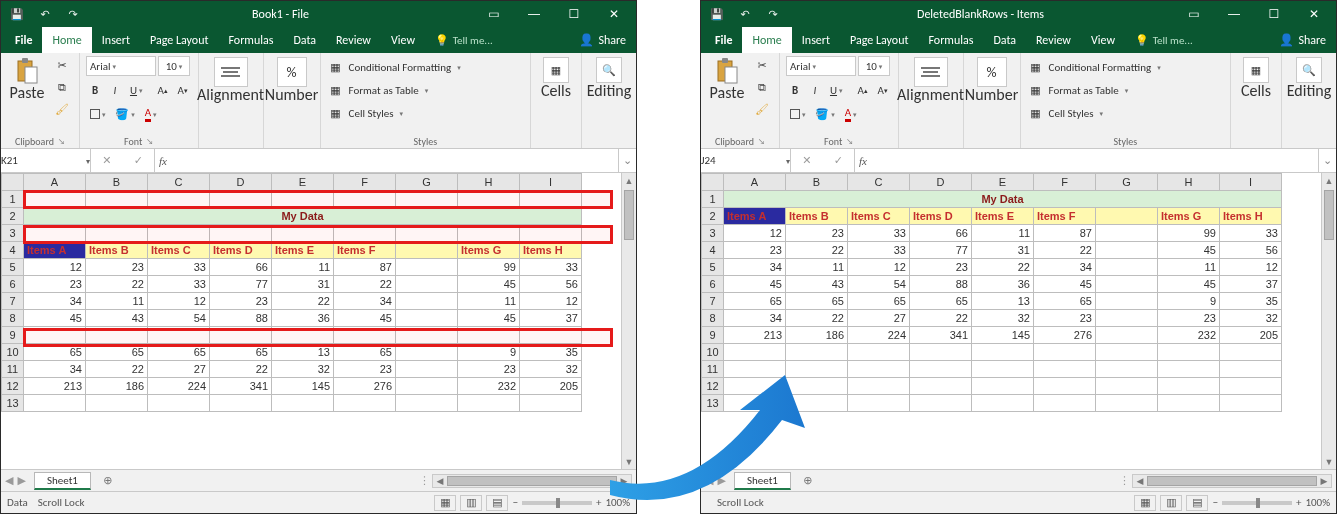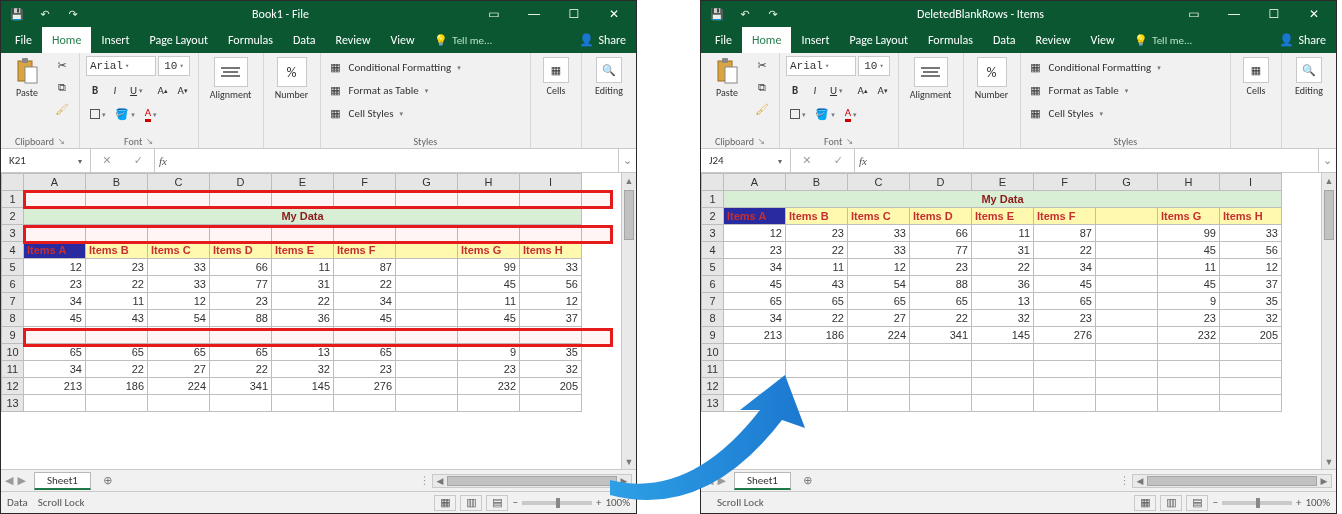--- a/index.html
+++ b/index.html
@@ -69,21 +69,21 @@
     padding-left:4px;
   }
   .mtab{
     padding:0 10px;
     display:flex;
     align-items:center;
     color:#fff;
     font-size:12px;
   }
   .mtab.active{ background:#fff;color:#2a7e4f;}
-  .mtab.file{font-weight:400;}
+  .mtab.file{font-weight:700;}
   .mtab.tell{ flex:1; font-style:normal; color:#b8e0c8; font-size:11px;display:flex;align-items:center;gap:4px;}
   .mtab.tell .bulb{color:#b8e0c8;}
   .mtab.share{ display:flex; gap:4px;align-items:center;}
 
   
   .ribbon{
     height:96px;
     background:var(--ribbon-grey);
     border-bottom:1px solid #c9c9c9;
     display:flex;
@@ -93,39 +93,39 @@
     display:flex;
     flex-direction:column;
     border-right:1px solid #d7d7d7;
     padding:2px 6px 0 6px;
   }
   .rgroup-body{flex:1;display:flex;align-items:flex-start;gap:4px;}
   .rgroup-label{height:14px;font-size:10px;color:#666;text-align:center;display:flex;align-items:center;justify-content:center;gap:4px;}
   .rgroup-label .dl{font-size:8px;color:#888;}
   .big-btn{width:40px;display:flex;flex-direction:column;align-items:center;gap:2px;padding-top:2px;}
   .big-btn .bicon{width:28px;height:28px;display:flex;align-items:center;justify-content:center;}
-  .big-btn .blbl{font-size:10px;line-height:11px;}
+  .big-btn .blbl{font-size:16px;line-height:11px;}
   .stack{display:flex;flex-direction:column;gap:2px;}
   .rowline{display:flex;gap:2px;align-items:center;height:22px;}
   .ctl{min-width:18px;height:20px;border:1px solid transparent;display:inline-flex;align-items:center;justify-content:center;padding:0 3px;}
-  .ctl.bord{border:1px solid #c9c9c9;background:#fff;font-family:Liberation Mono, monospace;}
+  .ctl.bord{border:1px solid #c9c9c9;background:#fff;}
   .dd{font-size:7px;color:#777;margin-left:2px;}
   .styles-group{flex:1;}
   .styles-row{display:flex;align-items:center;gap:4px;height:20px;}
   .sicon{width:18px;height:16px;display:inline-flex;align-items:center;justify-content:center;}
 
   
   .nf-bar{
     height:24px;
     border-bottom:1px solid #c9c9c9;
     display:flex;
     align-items:stretch;
     background:#fff;
   }
-  .namebox{width:90px;border-right:1px solid #c9c9c9;display:flex;align-items:center;padding:0 8px;gap:4px;}
+  .namebox{width:90px;border-right:1px solid #c9c9c9;display:flex;align-items:center;padding:0 0;gap:4px;}
   .namebox .ndd{font-size:8px;color:#666;margin-left:auto;}
   .fbar-tools{width:64px;display:flex;align-items:center;justify-content:space-around;border-right:1px solid #c9c9c9;color:#9c9c9c;}
   .fbar{flex:1;display:flex;align-items:center;padding:0 4px;}
   .fbar .fx{font-style:italic;font-family:Georgia,serif;color:#555;}
   .fbar-expand{width:18px;border-left:1px solid #c9c9c9;display:flex;align-items:center;justify-content:center;color:#888;}
 
   
   .sheet-area{flex:1;display:flex;flex-direction:column;position:relative;overflow:hidden;}
   .grid-wrap{flex:1;position:relative;overflow:hidden;}
   table.cells{border-collapse:collapse;table-layout:fixed;}

